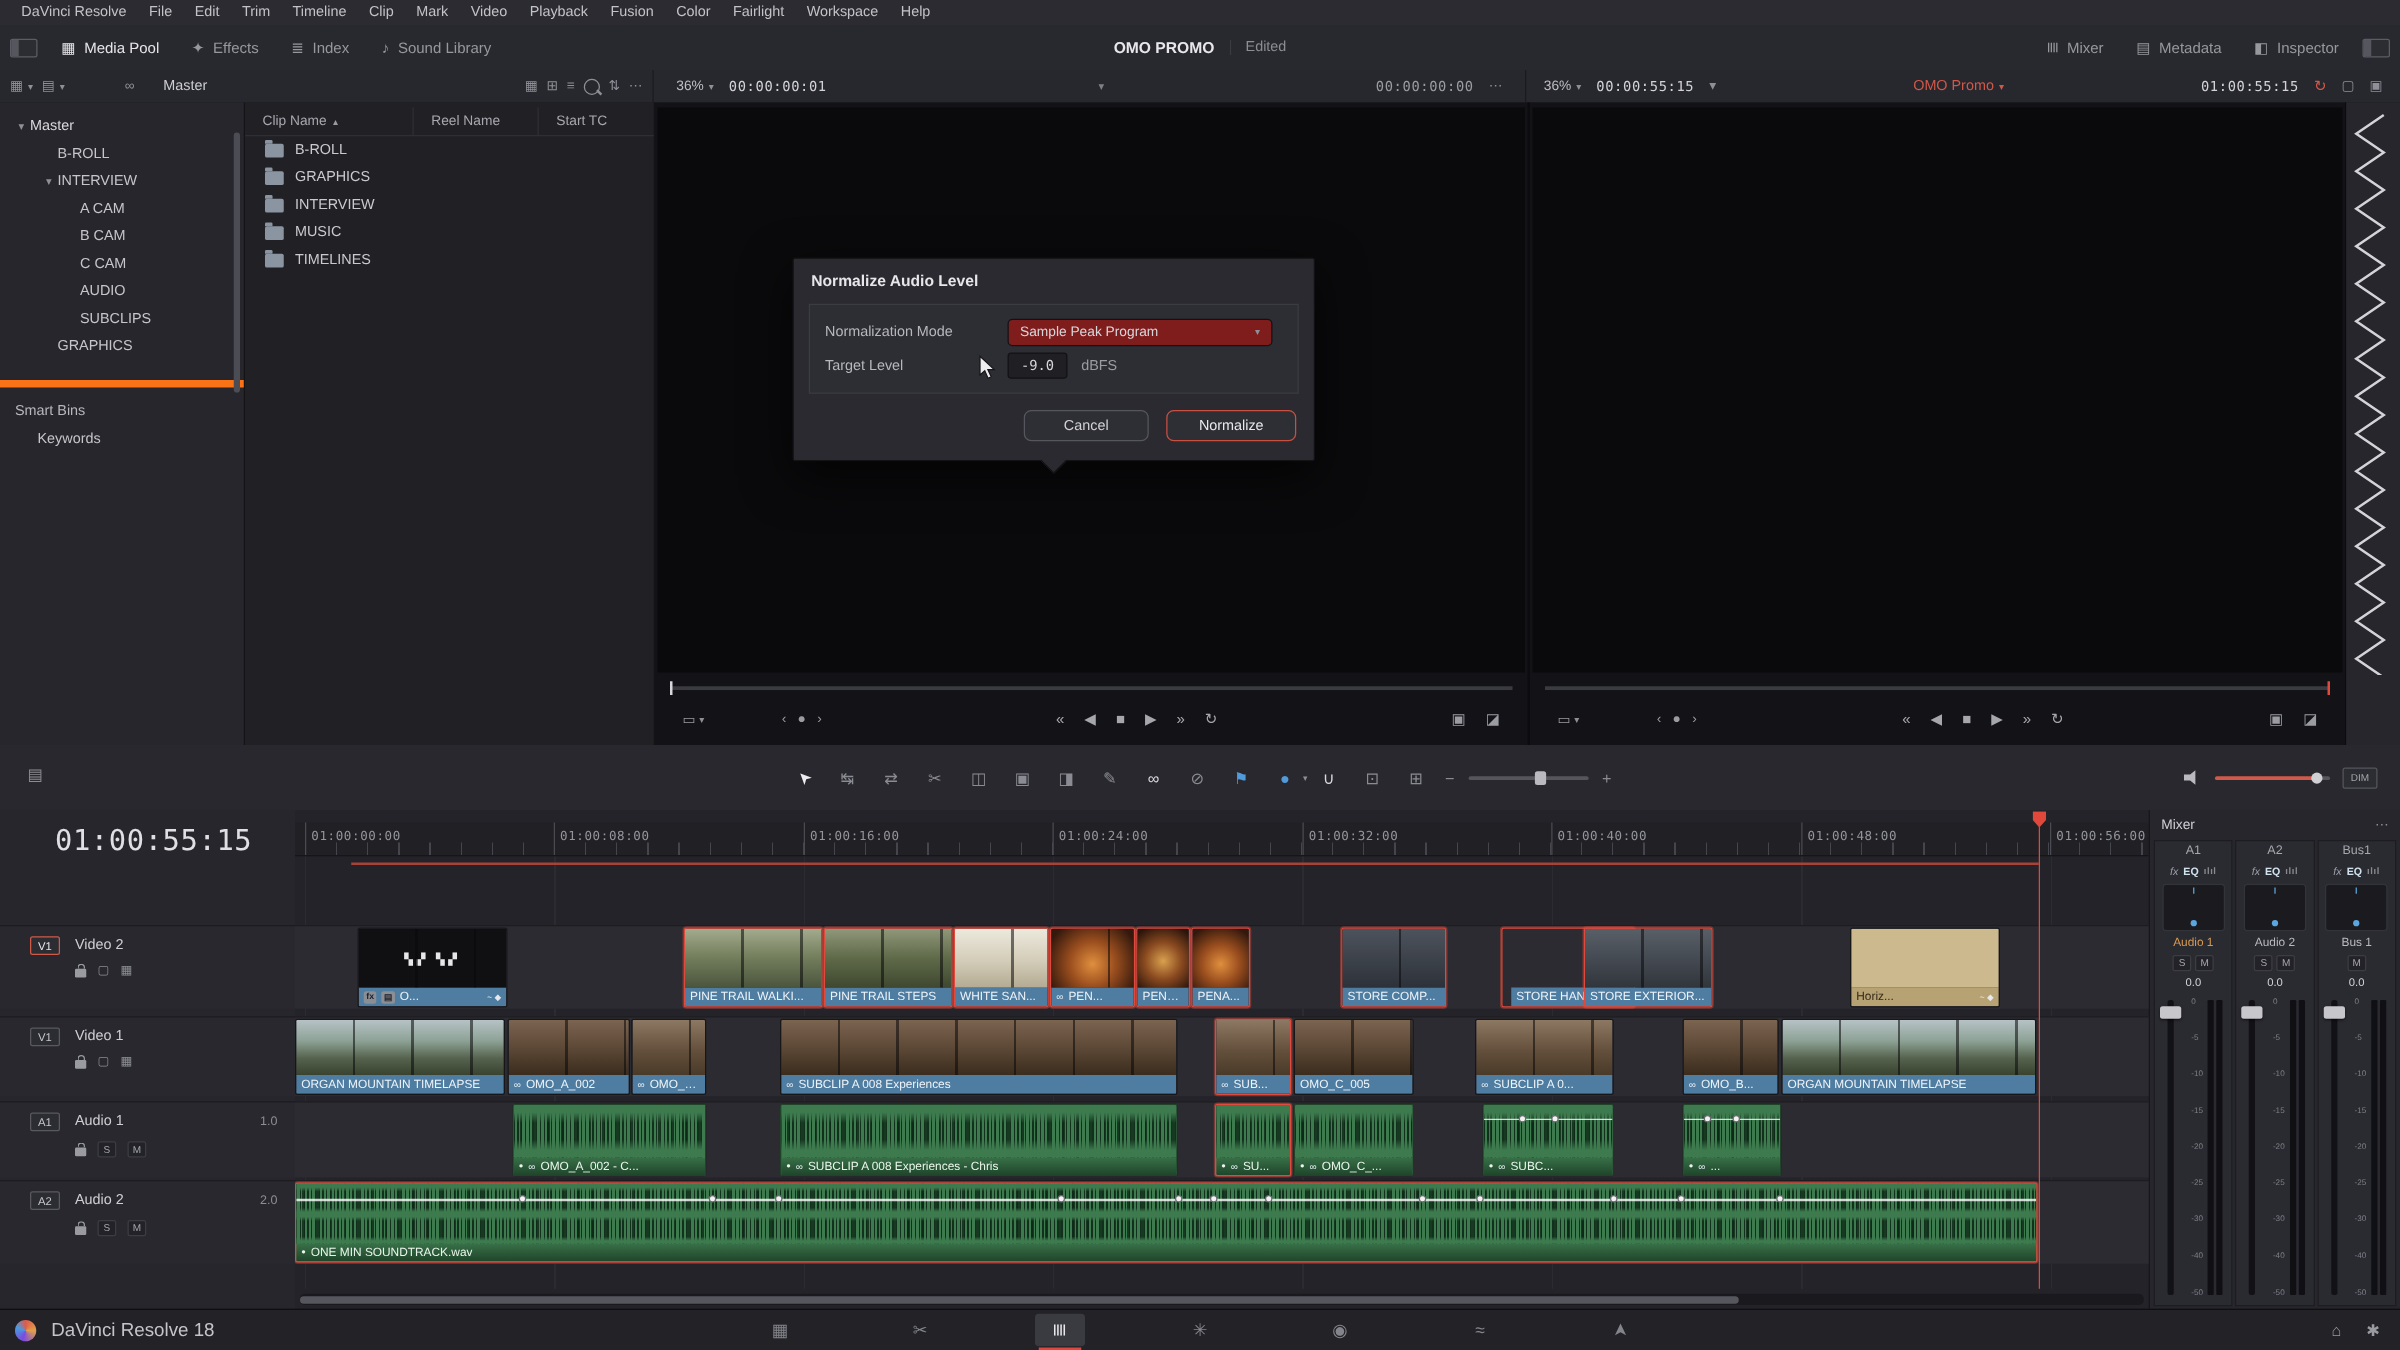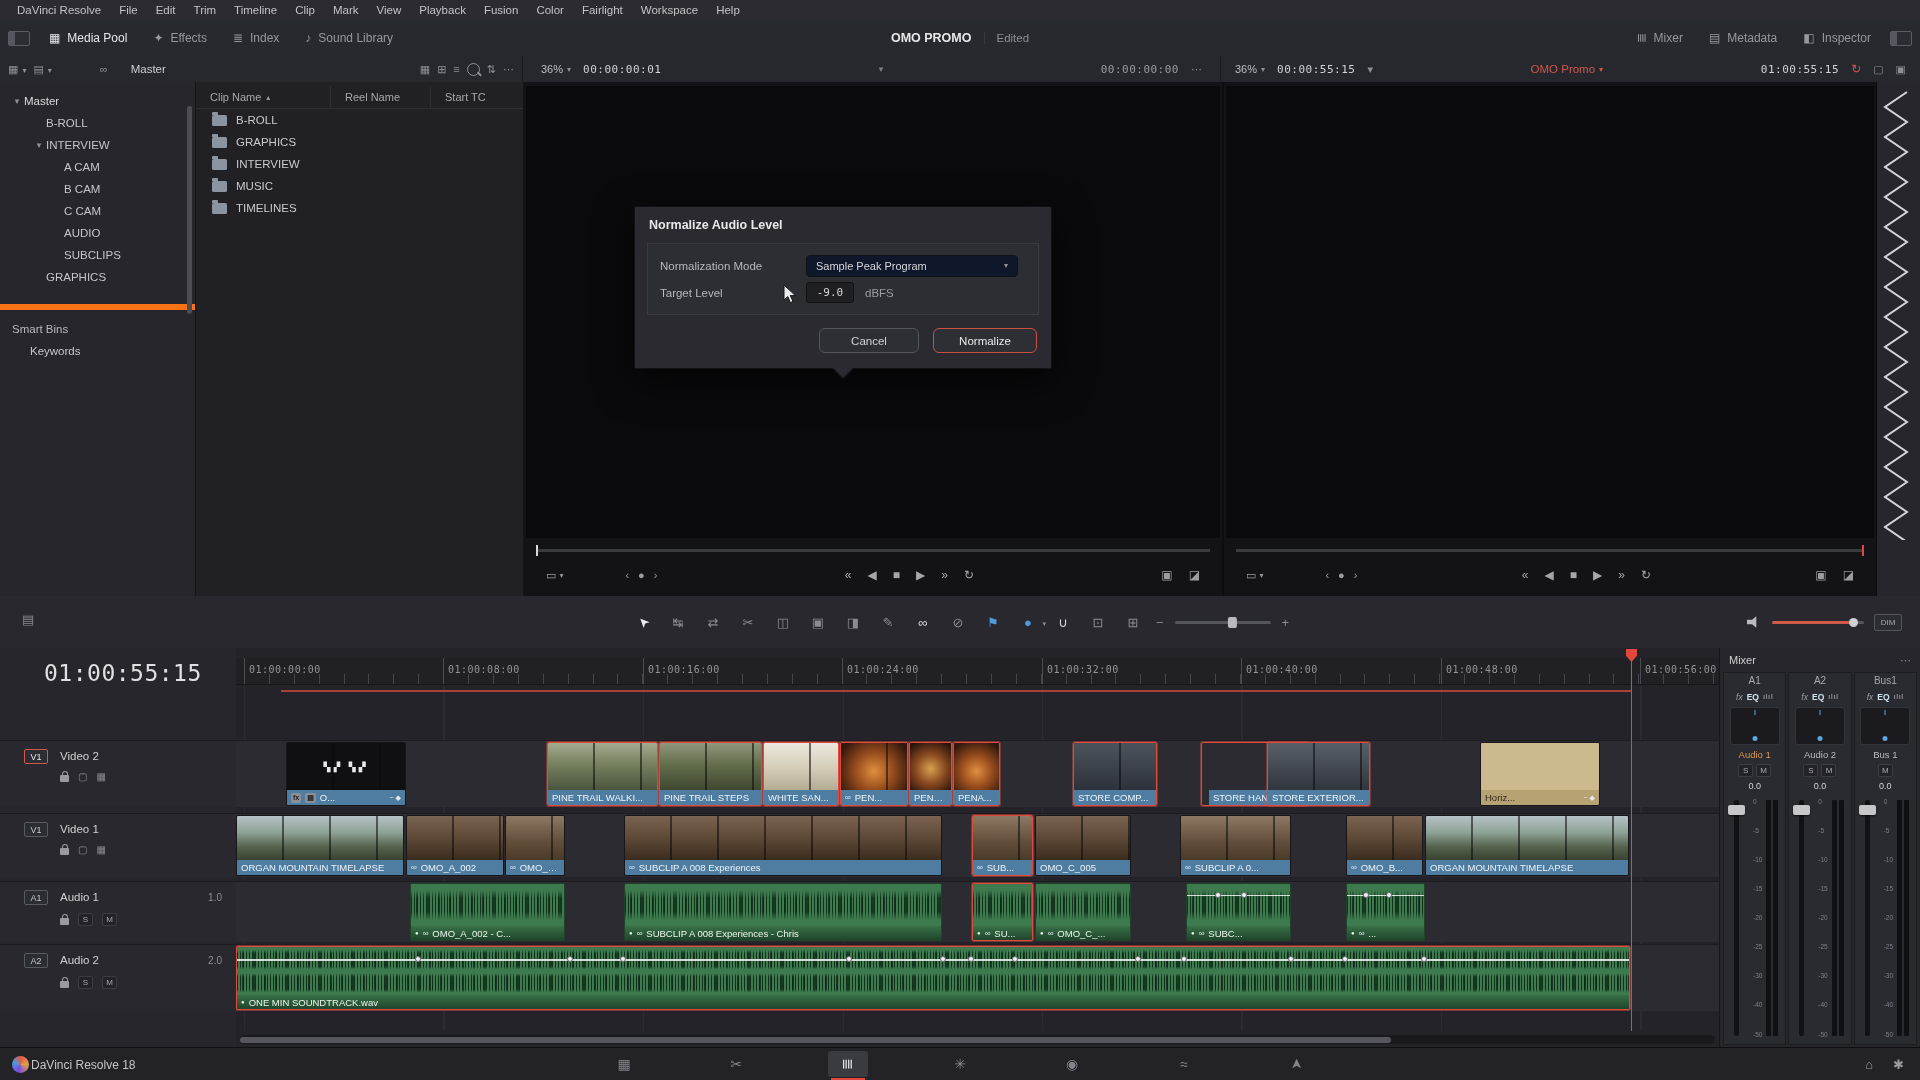--- a/index.html
+++ b/index.html
@@ -92,21 +92,21 @@
   .meter-col{flex:1;background:#26262c;position:relative;}
   .zig{position:absolute;right:5px;top:6px;width:38px;height:452px;}
 
   
   .dialog{position:absolute;left:634px;top:206px;width:416px;background:#2a2a30;border:1px solid #121215;
           border-radius:2px;box-shadow:0 12px 38px rgba(0,0,0,.65);z-index:60;}
   .dlg-title{height:36px;display:flex;align-items:center;padding:0 14px;font-size:12.5px;font-weight:bold;color:#e7e7ea;}
   .dlg-body{margin:0 12px;border:1px solid #3b3b42;background:#2d2d34;padding:8px 12px;}
   .dlg-row{display:flex;align-items:center;height:27px;font-size:11.5px;color:#b7b7bd;}
   .dlg-label{width:146px;flex:0 0 auto;}
-  .dlg-select{width:192px;height:20px;background:#0f172a;border:1px solid #121215;border-radius:4px;display:flex;
+  .dlg-select{width:192px;height:20px;background:#7f1d1d;border:1px solid #121215;border-radius:4px;display:flex;
               align-items:center;justify-content:space-between;padding:0 9px;color:#d6d6da;font-size:11px;}
   .dlg-input{width:42px;height:17px;background:#1f1f24;border:1px solid #121215;border-radius:3px;color:#d6d6da;
              text-align:center;font-size:11px;font-family:"DejaVu Sans Mono",monospace;}
   .dlg-unit{margin-left:11px;color:#9b9ba2;}
   .radio{display:flex;align-items:center;gap:8px;margin-right:34px;color:#c3c3c8;}
   .rb{width:13px;height:13px;border-radius:50%;border:1px solid #6a6a72;background:#202025;position:relative;box-sizing:border-box;flex:0 0 auto;}
   .rb.checked::after{content:'';position:absolute;inset:2px;background:#e6e6ea;border-radius:50%;}
   .dlg-actions{display:flex;justify-content:flex-end;gap:14px;padding:13px 14px 15px;}
   .btn{height:25px;border-radius:6px;font-size:11.5px;display:flex;align-items:center;justify-content:center;box-sizing:border-box;}
   .btn-cancel{width:100px;background:#2e2e35;border:1px solid #56565e;color:#d2d2d6;}
@@ -236,42 +236,42 @@
   .fader{flex:1;width:100%;position:relative;margin-top:2px;}
   .ftrack{position:absolute;left:10px;top:4px;bottom:8px;width:5px;background:#121216;border-radius:2px;}
   .fhandle{position:absolute;left:4px;top:9px;width:17px;height:10px;background:#c6c6cb;border-radius:2px;box-shadow:0 1px 2px rgba(0,0,0,.6);}
   .fscale{position:absolute;left:29px;top:3px;bottom:6px;display:flex;flex-direction:column;justify-content:space-between;
           font-size:6.5px;color:#7f7f88;line-height:1;}
   .fmeters{position:absolute;right:7px;top:4px;bottom:8px;display:flex;gap:2px;}
   .fmeter{width:5px;height:100%;background:#101014;border-radius:1px;}
 
   
   .bottombar{position:absolute;left:0;right:0;top:1047px;height:33px;background:#222227;border-top:1px solid #0f0f12;}
-  .bb-left{position:absolute;left:12px;top:0;height:33px;display:flex;align-items:center;gap:2px;font-size:12px;color:#c4c4c9;text-align:right;}
+  .bb-left{position:absolute;left:12px;top:0;height:33px;display:flex;align-items:center;gap:12px;font-size:15px;color:#c4c4c9;text-align:right;}
   .logo{width:17px;height:17px;border-radius:50%;background:conic-gradient(#e05a4a,#e0a04a 25%,#7a4ae0 55%,#4a9ae0 80%,#e05a4a);}
   .bb-pages{position:absolute;left:50%;top:3px;transform:translateX(-50%);display:flex;gap:72px;align-items:center;}
   .page{width:40px;height:26px;display:flex;align-items:center;justify-content:center;font-size:14px;color:#84848c;position:relative;}
   .page.active{background:#3a3a41;border-radius:3px;color:#e8e8ec;}
   .page.active::after{content:'';position:absolute;left:3px;right:3px;bottom:-3px;height:2px;background:#e0483c;}
   .bb-right{position:absolute;right:16px;top:0;height:33px;display:flex;align-items:center;gap:20px;font-size:13px;color:#9a9aa1;}
 </style>
 </head>
 <body>
 
 <div id="app">
 
   <div id="menubar" class="menubar">
       <span class="menu-item">DaVinci Resolve</span>
       <span class="menu-item">File</span>
       <span class="menu-item">Edit</span>
       <span class="menu-item">Trim</span>
       <span class="menu-item">Timeline</span>
       <span class="menu-item">Clip</span>
       <span class="menu-item">Mark</span>
-      <span class="menu-item">View</span>
+      <span class="menu-item">Video</span>
       <span class="menu-item">Playback</span>
       <span class="menu-item">Fusion</span>
       <span class="menu-item">Color</span>
       <span class="menu-item">Fairlight</span>
       <span class="menu-item">Workspace</span>
       <span class="menu-item">Help</span>
     </div>
 
   <div class="topbar">
     <div class="tb-left">

